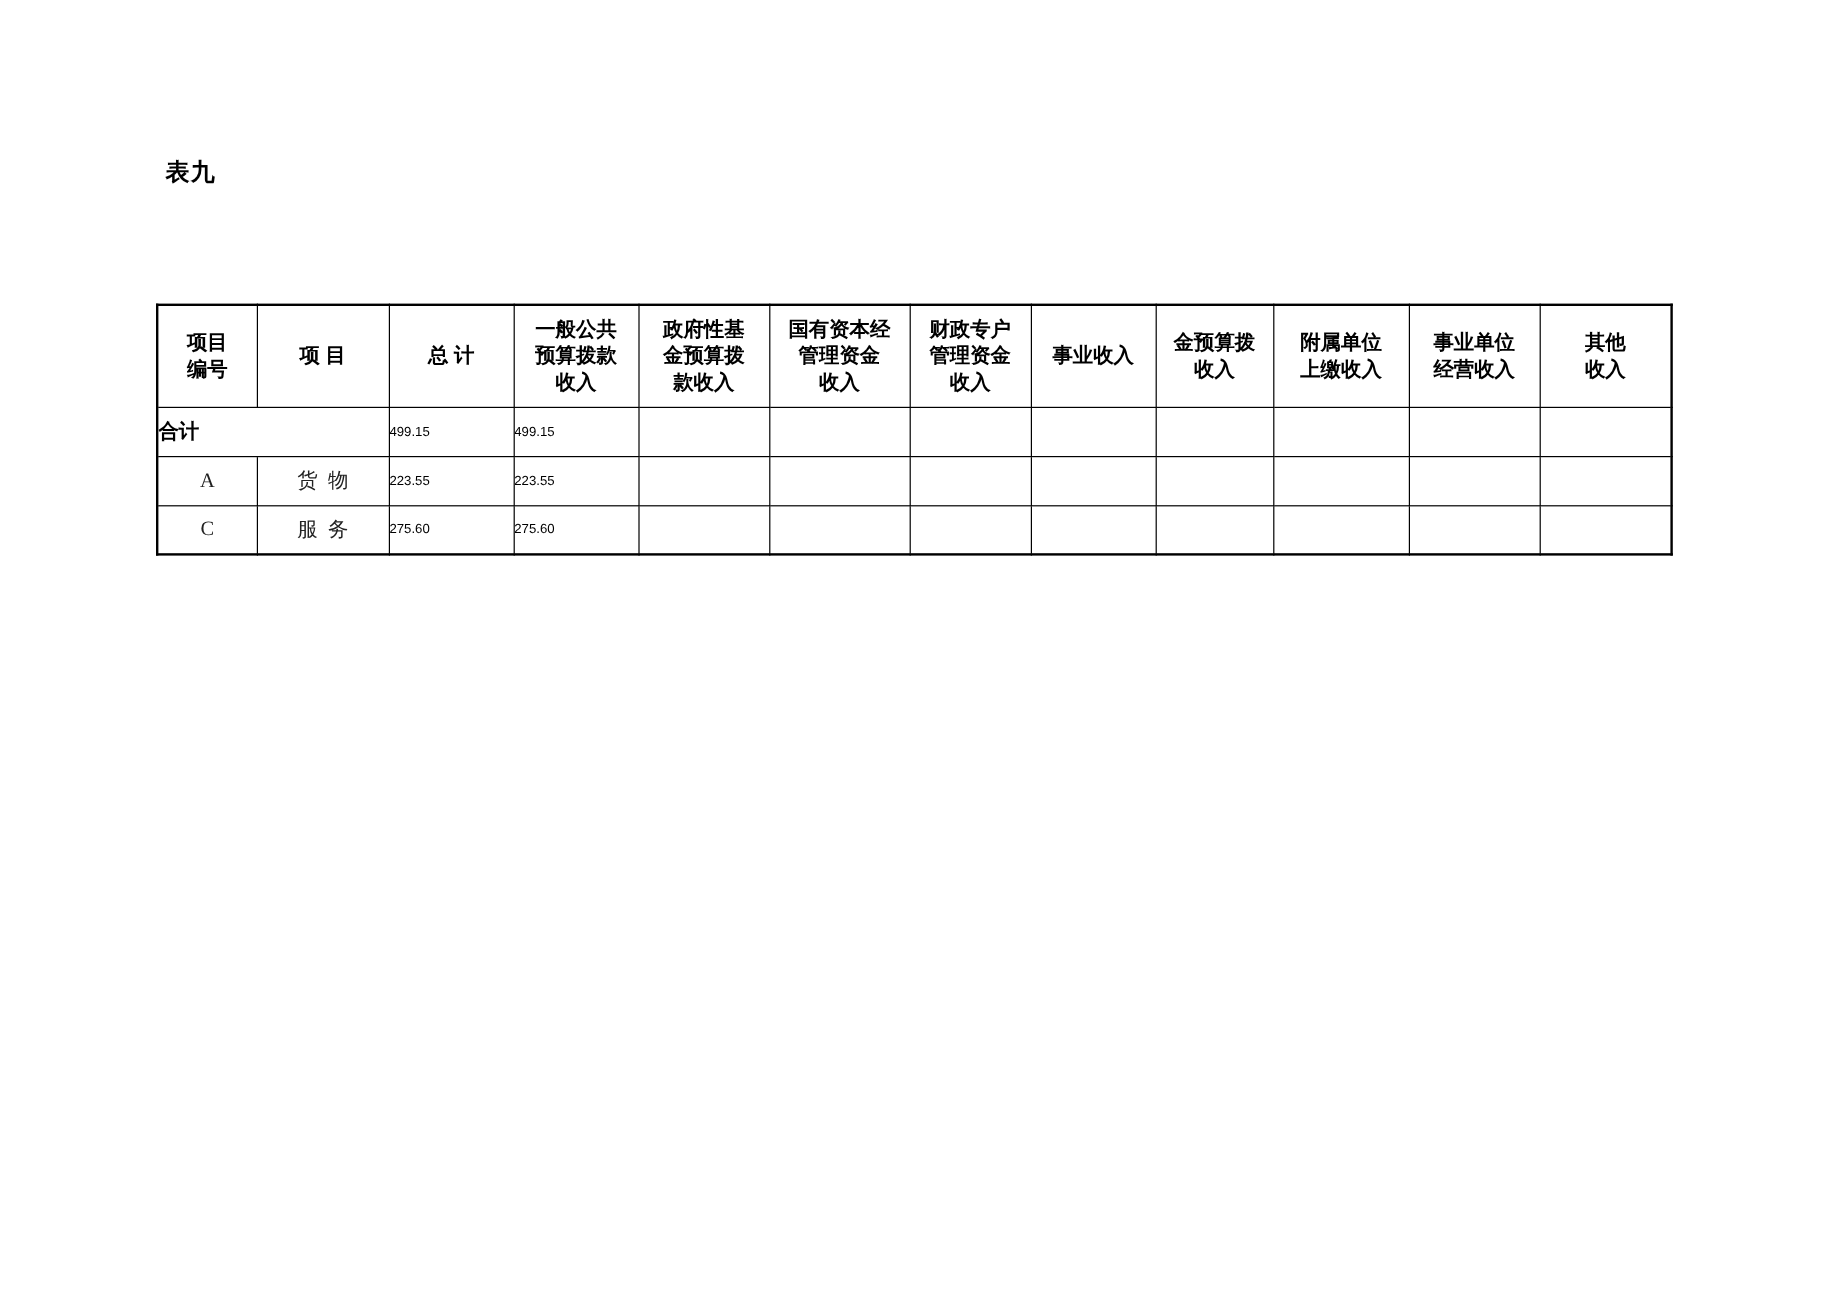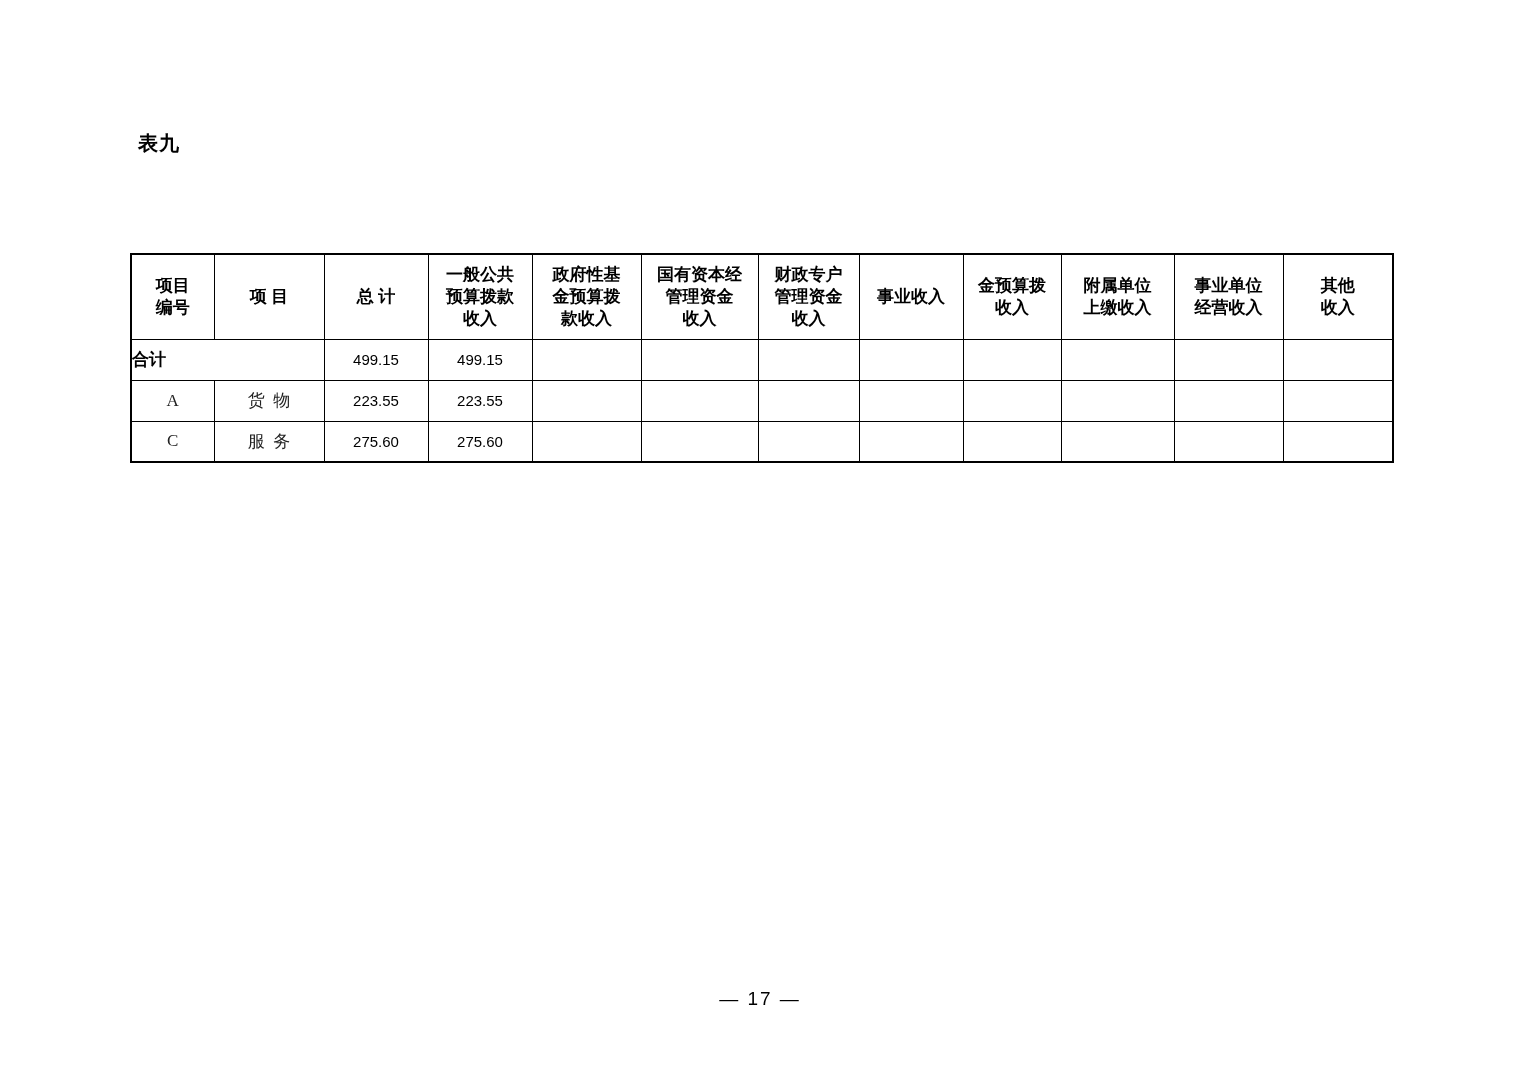--- a/index.html
+++ b/index.html
@@ -95,22 +95,22 @@
     font-family: Liberation Serif, serif;
     font-weight: 400;
     font-size: 17px;
     text-align: center;
     vertical-align: middle;
     color: #222222;
     white-space: pre;
   }
   td.num-cell {
     font-family: "Liberation Sans", sans-serif;
-    font-size: 15px;
-    text-align: center;
+    font-size: 11px;
+    text-align: left;
     vertical-align: middle;
     padding-right: 9px;
     margin-left: 41px;
   }
   td.empty-cell { background: #ffffff; }
   .page-number {
     position: absolute;
     left: 0;
     top: 988px;
     width: 100%;
@@ -211,15 +211,14 @@
         <td class="empty-cell"></td>
         <td class="empty-cell"></td>
         <td class="empty-cell"></td>
         <td class="empty-cell"></td>
         <td class="empty-cell"></td>
         <td class="empty-cell"></td>
       </tr>
     </tbody>
   </table>
 
-  <div class="page-number">— 17 —</div>
 
 </div>
 
 </body></html>

